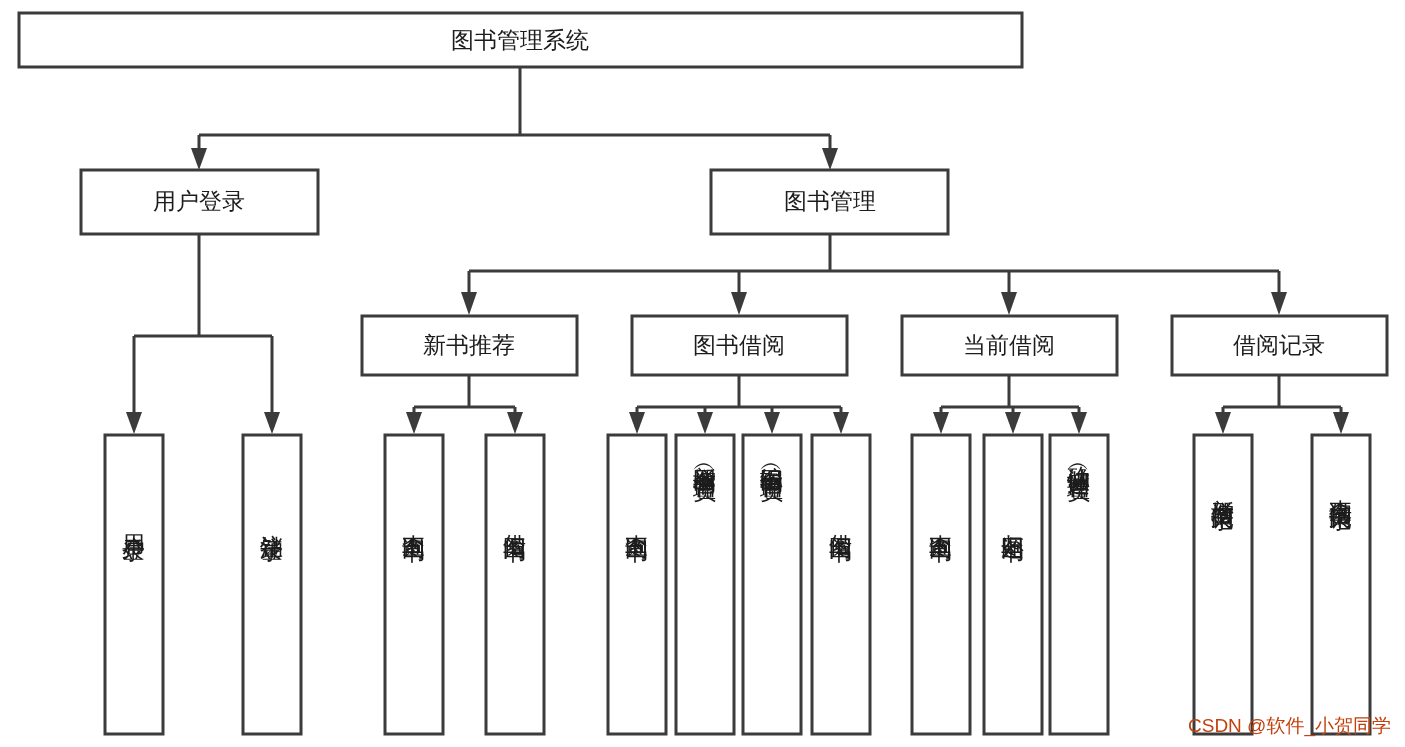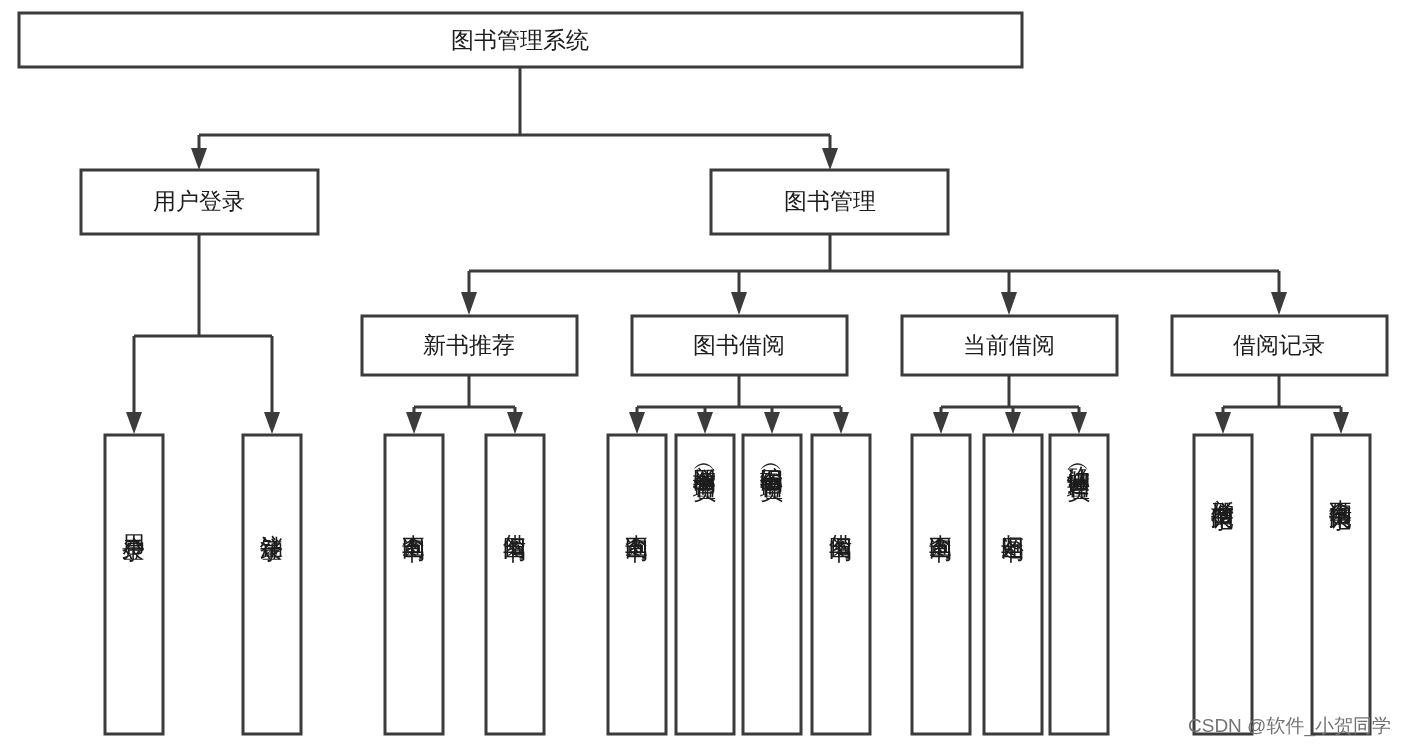--- a/index.html
+++ b/index.html
@@ -20,21 +20,21 @@
   }
   .vlabel{
     font-family:"Liberation Sans","DejaVu Sans",sans-serif;
     font-size:23px;fill:#1c1c1c;
     writing-mode:vertical-rl;text-orientation:upright;
     letter-spacing:2px;
   }
   .watermark{
     position:absolute;
     font-family:"Liberation Sans","DejaVu Sans",sans-serif;
-    font-size:19px;color:#737373;white-space:nowrap;
+    font-size:19px;color:#c2410c;white-space:nowrap;
     left:1188px;top:713px;
     pointer-events:none;
   }
 </style>
 </head>
 <body>
 
 <svg id="diagram" viewBox="0 0 1405 747">
 
   <g>

